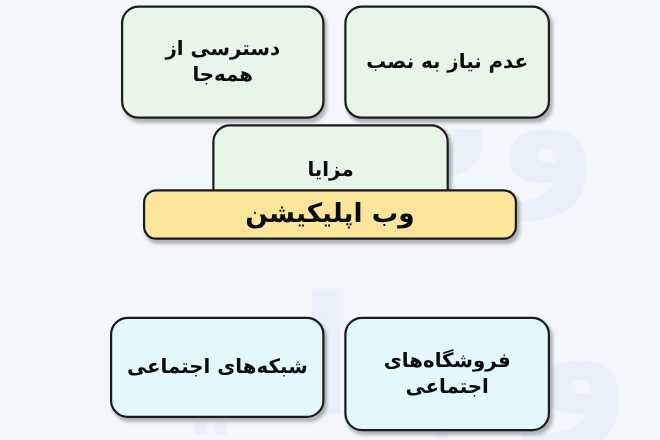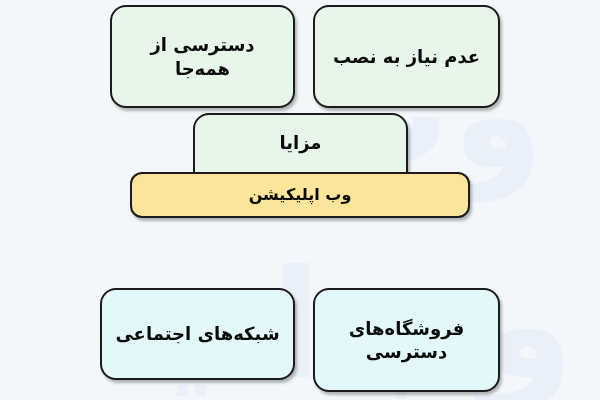--- a/index.html
+++ b/index.html
@@ -59,30 +59,30 @@
   .cyan   { background: #e2f8fb; }
   .yellow { background: #fae59a; }
 
   
   #node-access      { left: 110px; top: 5px;  width: 185px; height: 103px; }
   #node-noinstall   { left: 313px; top: 5px;  width: 187px; height: 103px; }
 
   
   #node-advantages  { left: 193px; top: 113px; width: 215px; height: 82px;
                       border-bottom-left-radius: 0; border-bottom-right-radius: 0;
-                      align-items: flex-start; padding-top: 16px; }
+                      align-items: flex-start; padding-top: 28px; }
   #node-usecases    { left: 193px; top: 196px; width: 215px; height: 79px;
                       border-top-left-radius: 0; border-top-right-radius: 0;
                       align-items: flex-end; padding-bottom: 12px; }
 
   
   #node-webapp {
     left: 130px; top: 172px; width: 340px; height: 46px;
     border-radius: 12px;
-    font-size: 16px;
+    font-size: 24px;
     z-index: 5;
   }
 
   
   #node-social      { left: 100px; top: 288px; width: 195px; height: 92px; }
   #node-shops       { left: 313px; top: 288px; width: 187px; height: 104px; }
 </style>
 </head>
 <body>
 
@@ -96,15 +96,15 @@
 
   <div class="node green" id="node-noinstall">عدم نیاز به نصب</div>
 
   <div class="node green" id="node-advantages">مزایا</div>
 
 
   <div class="node yellow" id="node-webapp">وب اپلیکیشن</div>
 
   <div class="node cyan" id="node-social">شبکه‌های اجتماعی</div>
 
-  <div class="node cyan" id="node-shops">فروشگاه‌های دسترسی</div>
+  <div class="node cyan" id="node-shops">فروشگاه‌های اجتماعی</div>
 
 </div>
 
 </body></html>

